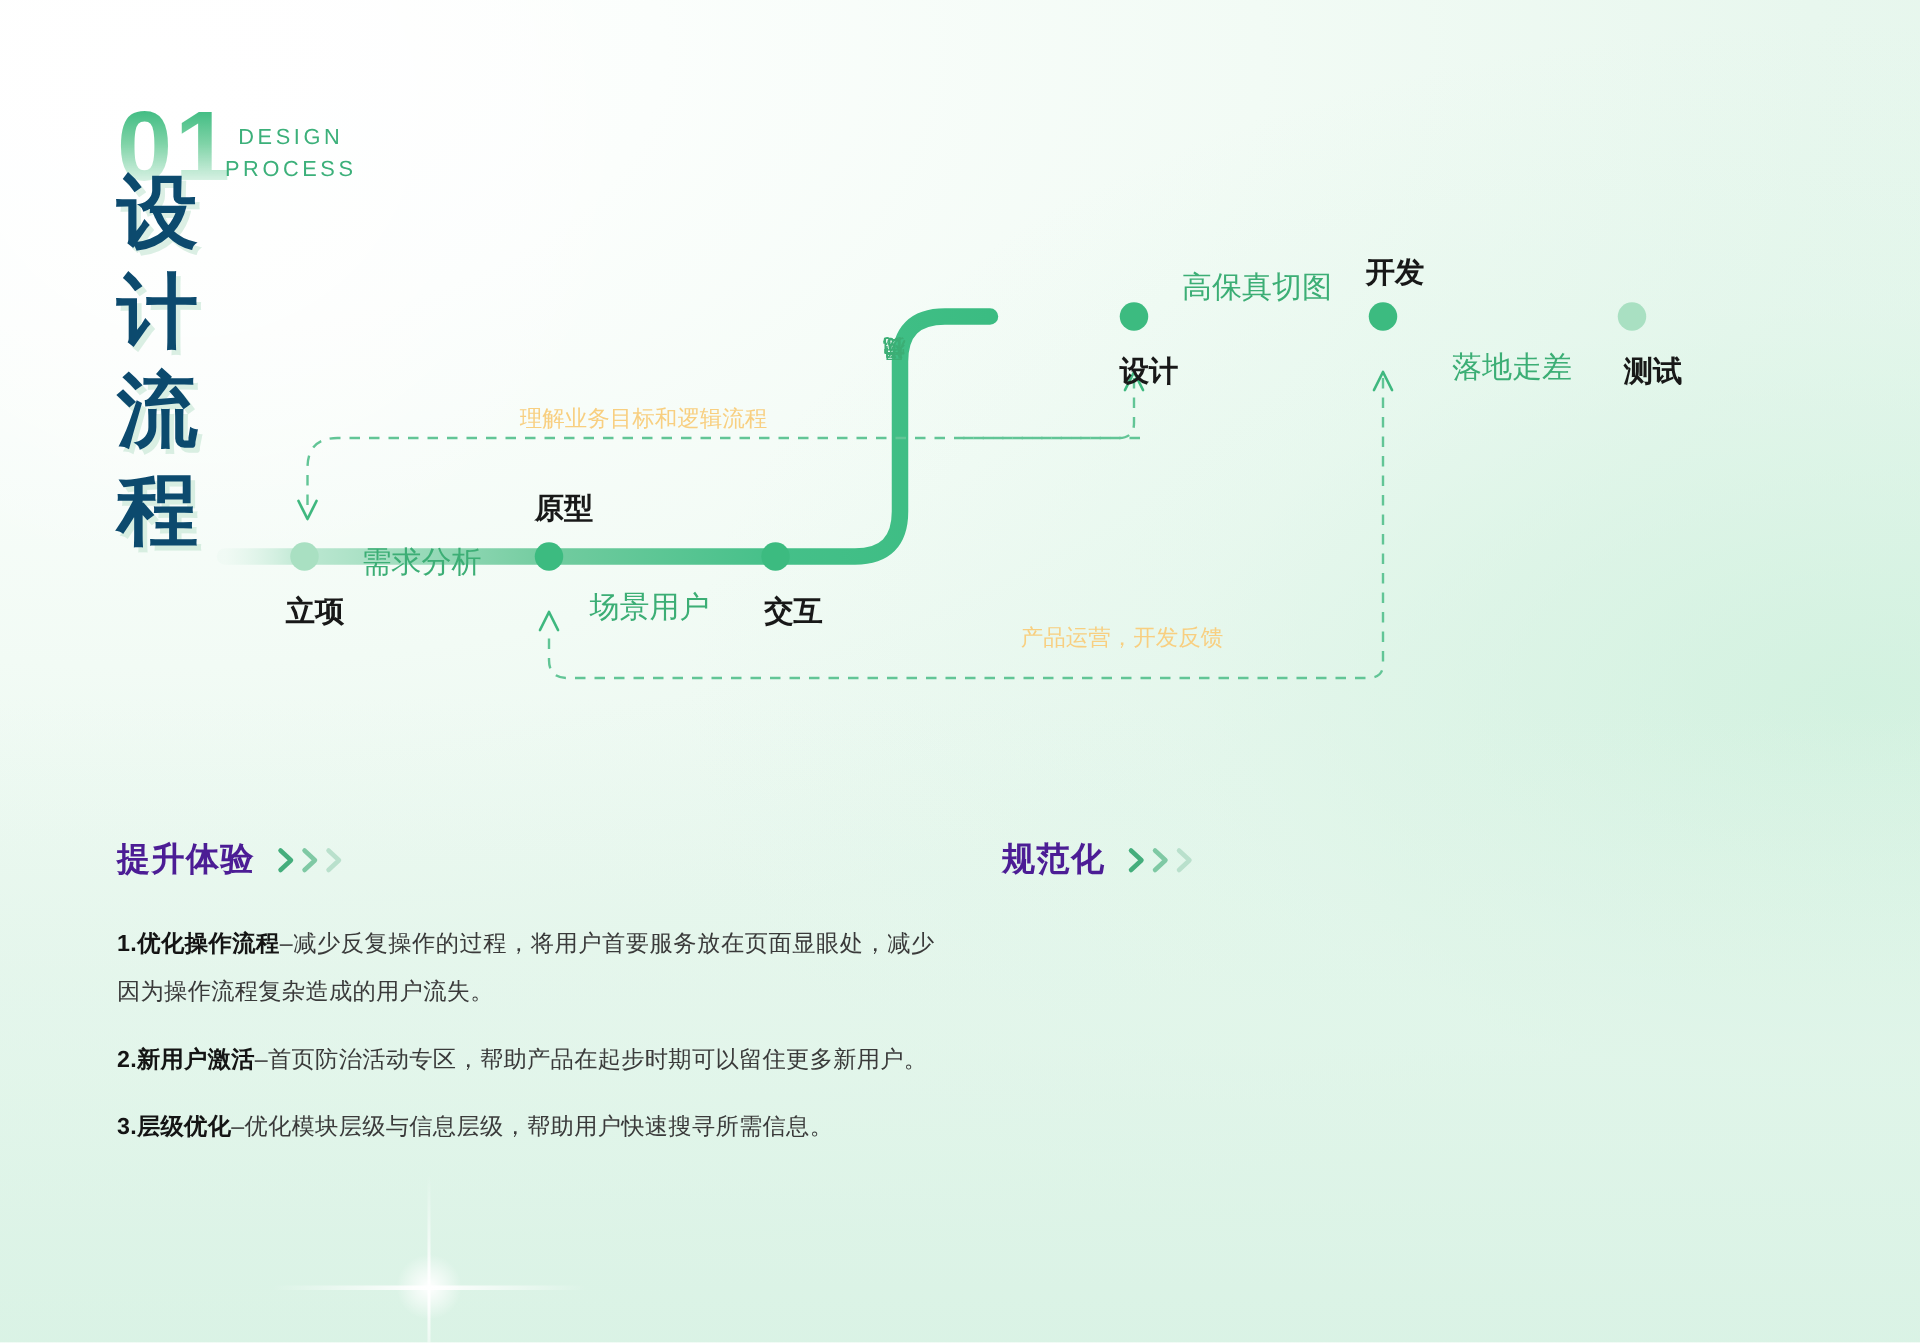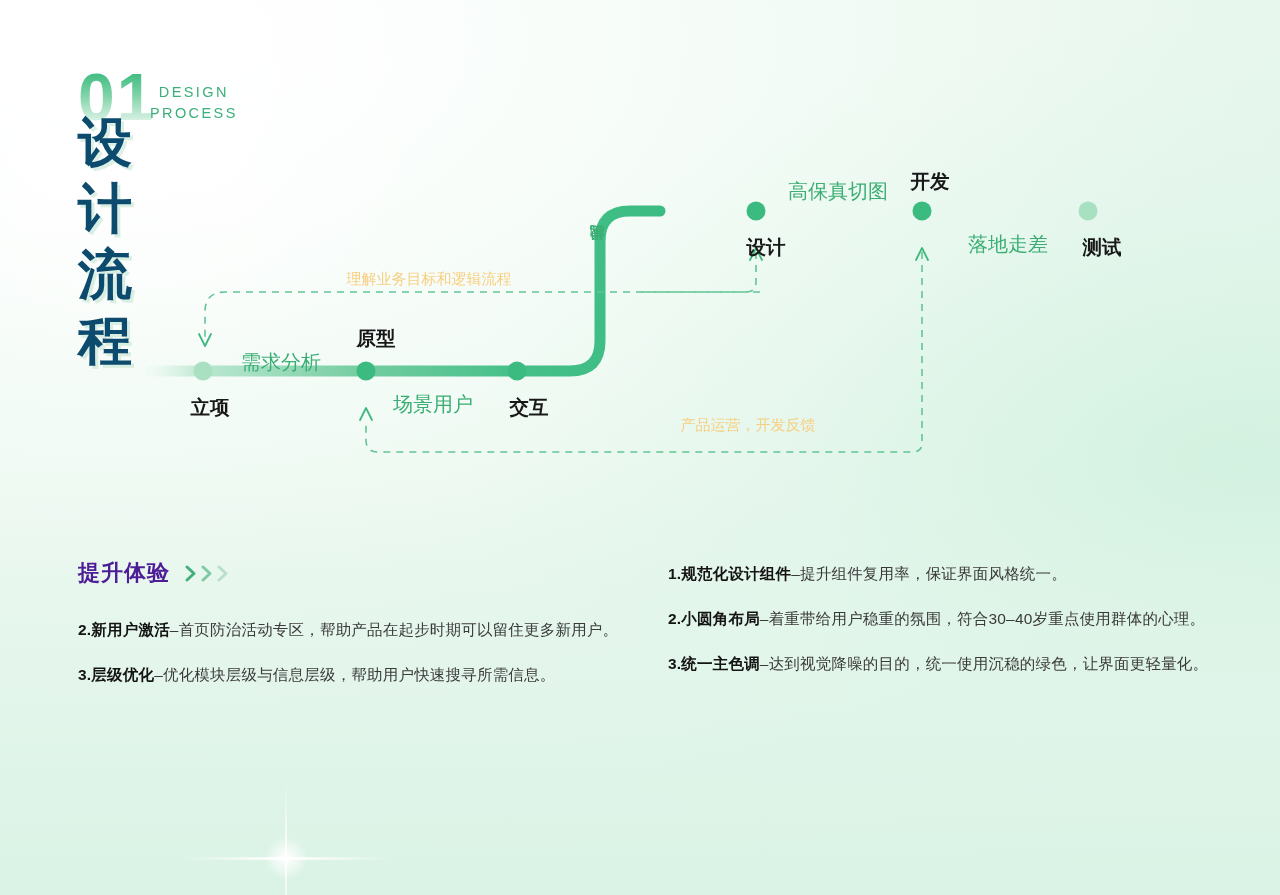--- a/index.html
+++ b/index.html
@@ -138,21 +138,21 @@
   <div class="node-dot" style="left:922px;top:211px;background:#3cbb80;"></div>
   <div class="node-dot" style="left:1088px;top:211px;background:#a9e0c2;"></div>
 
   <div class="node-name" style="left:210px;top:394px;">立项</div>
   <div class="node-name" style="left:376px;top:325px;">原型</div>
   <div class="node-name" style="left:529px;top:394px;">交互</div>
   <div class="node-name" style="left:766px;top:234px;">设计</div>
   <div class="node-name" style="left:930px;top:168px;">开发</div>
   <div class="node-name" style="left:1102px;top:234px;">测试</div>
 
-  <div class="edge-label" style="left:281px;top:349px;">需求分析</div>
+  <div class="edge-label" style="left:281px;top:361px;">需求分析</div>
   <div class="edge-label" style="left:433px;top:391px;">场景用户</div>
   <div class="edge-label" style="left:838px;top:178px;">高保真切图</div>
   <div class="edge-label" style="left:1008px;top:231px;">落地走差</div>
 
   <div class="vert-label" style="left:588px;top:252px;">视觉构思</div>
 
   <div class="ann-label" style="left:429px;top:270px;">理解业务目标和逻辑流程</div>
   <div class="ann-label" style="left:748px;top:416px;">产品运营，开发反馈</div>
 </div>
 
@@ -165,24 +165,34 @@
         </svg>
       <svg width="15" height="19" viewBox="0 0 15 19">
           <path d="M3 3 L10 9.5 L3 16" fill="none" stroke="#7fc9a4" stroke-width="3" stroke-linecap="round" stroke-linejoin="round"></path>
         </svg>
       <svg width="15" height="19" viewBox="0 0 15 19">
           <path d="M3 3 L10 9.5 L3 16" fill="none" stroke="#b9e0cc" stroke-width="3" stroke-linecap="round" stroke-linejoin="round"></path>
         </svg>
     </div>
   </div>
   <div class="sec-body">
+    <p><b>1.优化操作流程</b><span>–</span><span>减少反复操作的过程，将用户首要服务放在页面显眼处，减少因为操作流程复杂造成的用户流失。</span></p>
     <p><b>2.新用户激活</b><span>–</span><span>首页防治活动专区，帮助产品在起步时期可以留住更多新用户。</span></p>
     <p><b>3.层级优化</b><span>–</span><span>优化模块层级与信息层级，帮助用户快速搜寻所需信息。</span></p>
   </div>
 </div>
 
 <div class="section sec-right">
-  <div class="sec-body">
-    <p><b>1.规范化设计组件</b><span>–</span><span>提升组件复用率，保证界面风格统一。</span></p>
-    <p><b>2.小圆角布局</b><span>–</span><span>着重带给用户稳重的氛围，符合30–40岁重点使用群体的心理。</span></p>
-    <p><b>3.统一主色调</b><span>–</span><span>达到视觉降噪的目的，统一使用沉稳的绿色，让界面更轻量化。</span></p>
+  <div class="sec-head">
+    <div class="sec-title">规范化</div>
+    <div class="chev">
+      <svg width="15" height="19" viewBox="0 0 15 19">
+          <path d="M3 3 L10 9.5 L3 16" fill="none" stroke="#44ae7c" stroke-width="3" stroke-linecap="round" stroke-linejoin="round"></path>
+        </svg>
+      <svg width="15" height="19" viewBox="0 0 15 19">
+          <path d="M3 3 L10 9.5 L3 16" fill="none" stroke="#7fc9a4" stroke-width="3" stroke-linecap="round" stroke-linejoin="round"></path>
+        </svg>
+      <svg width="15" height="19" viewBox="0 0 15 19">
+          <path d="M3 3 L10 9.5 L3 16" fill="none" stroke="#b9e0cc" stroke-width="3" stroke-linecap="round" stroke-linejoin="round"></path>
+        </svg>
+    </div>
   </div>
 </div>
 
 </body></html>

